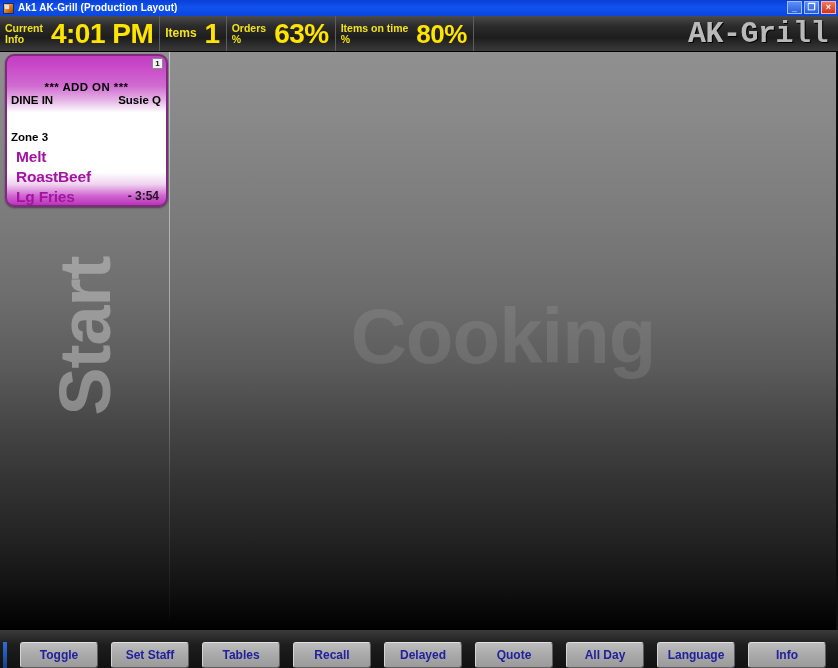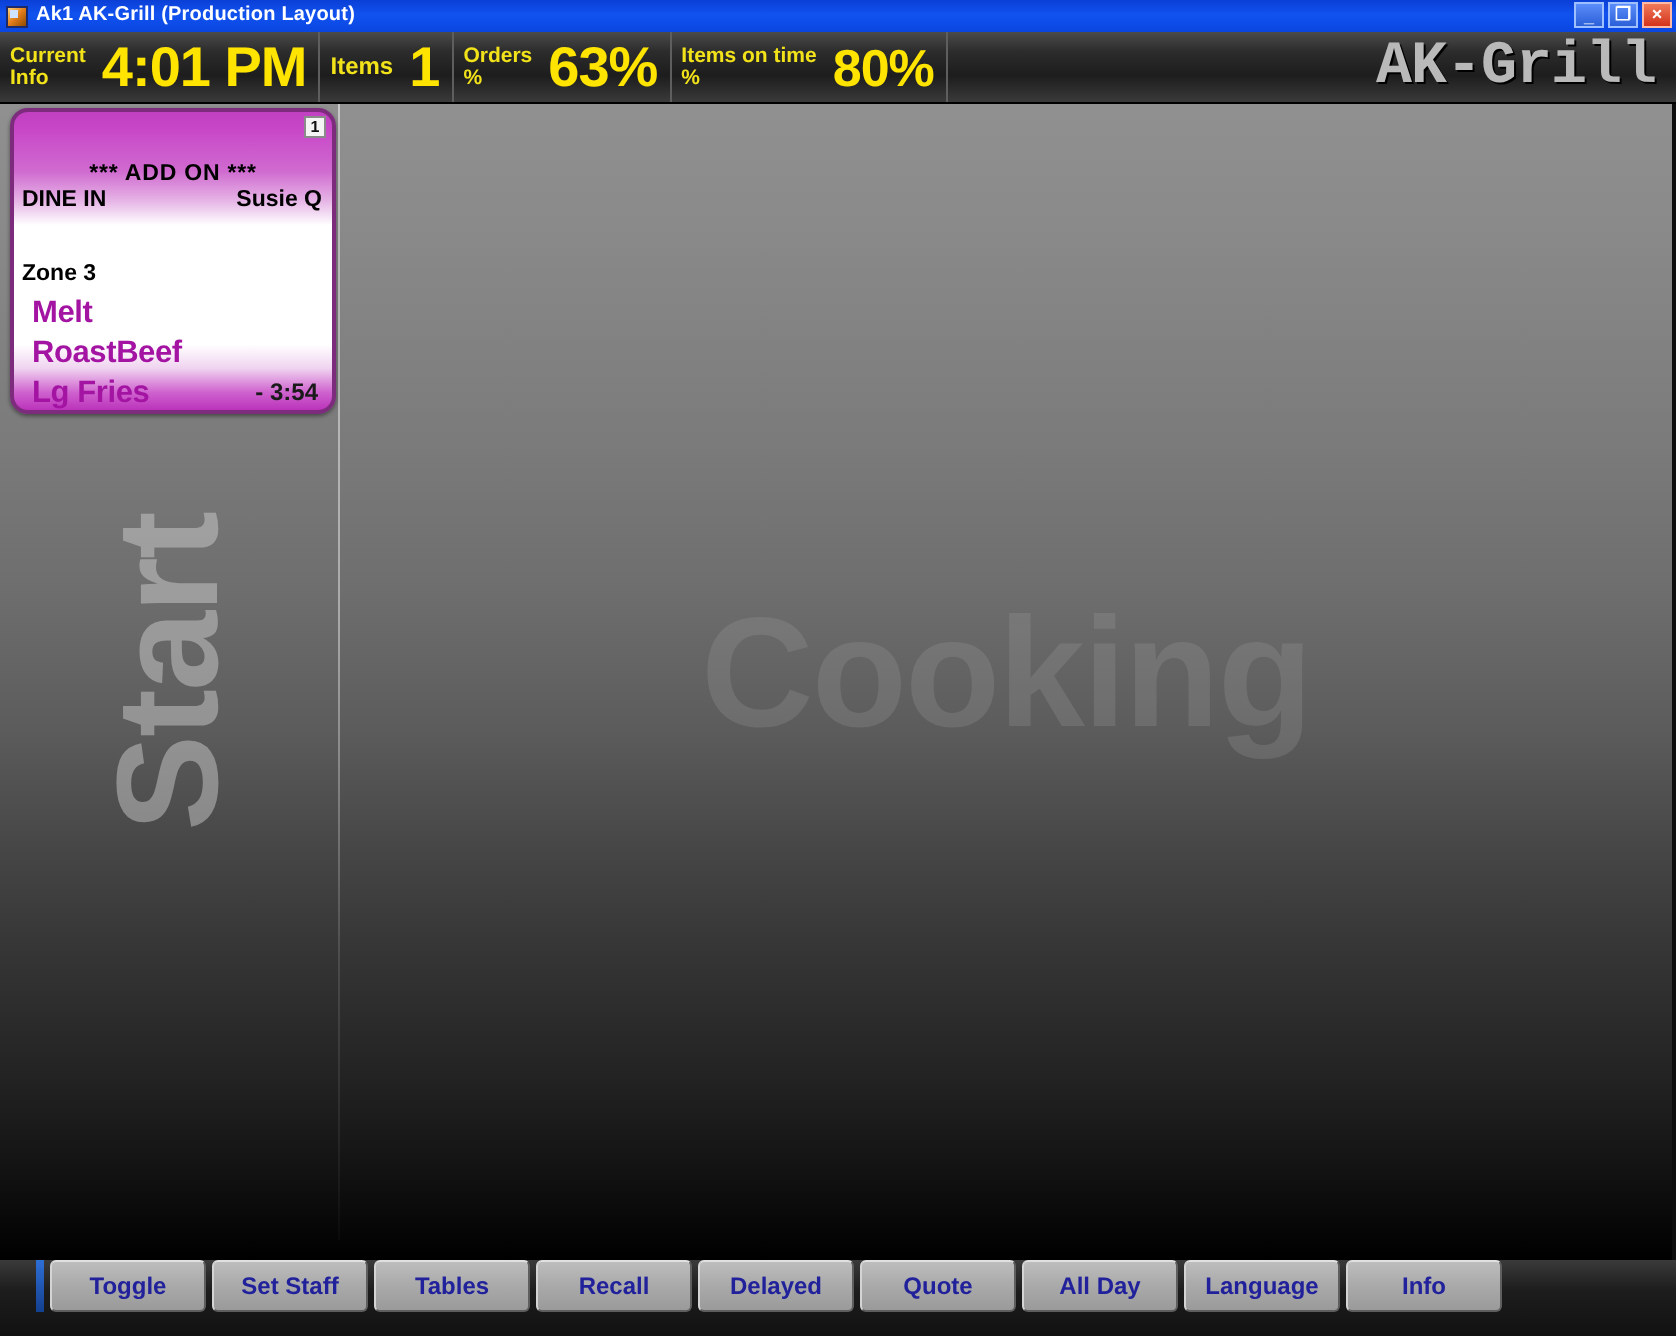--- a/index.html
+++ b/index.html
@@ -287,24 +287,24 @@
   }
 
   
   .buttonbar {
     position: absolute;
     left: 0; top: 630px;
     width: 838px;
     height: 38px;
     background: linear-gradient(to bottom, #3a3a3a 0%, #1d1d1d 40%, #111111 100%);
     display: flex;
-    align-items: flex-start;
-    padding: 0 18px;
-    box-sizing: border-box;
-    gap: 3px;
+    align-items: flex-end;
+    padding: 0 3px;
+    box-sizing: border-box;
+    gap: 13px;
   }
   .bb-accent {
     width: 4px;
     height: 26px;
     background: linear-gradient(to bottom, #2e6fd8, #14408f);
     flex: 0 0 auto;
   }
   .btn {
     width: 78px;
     height: 26px;

